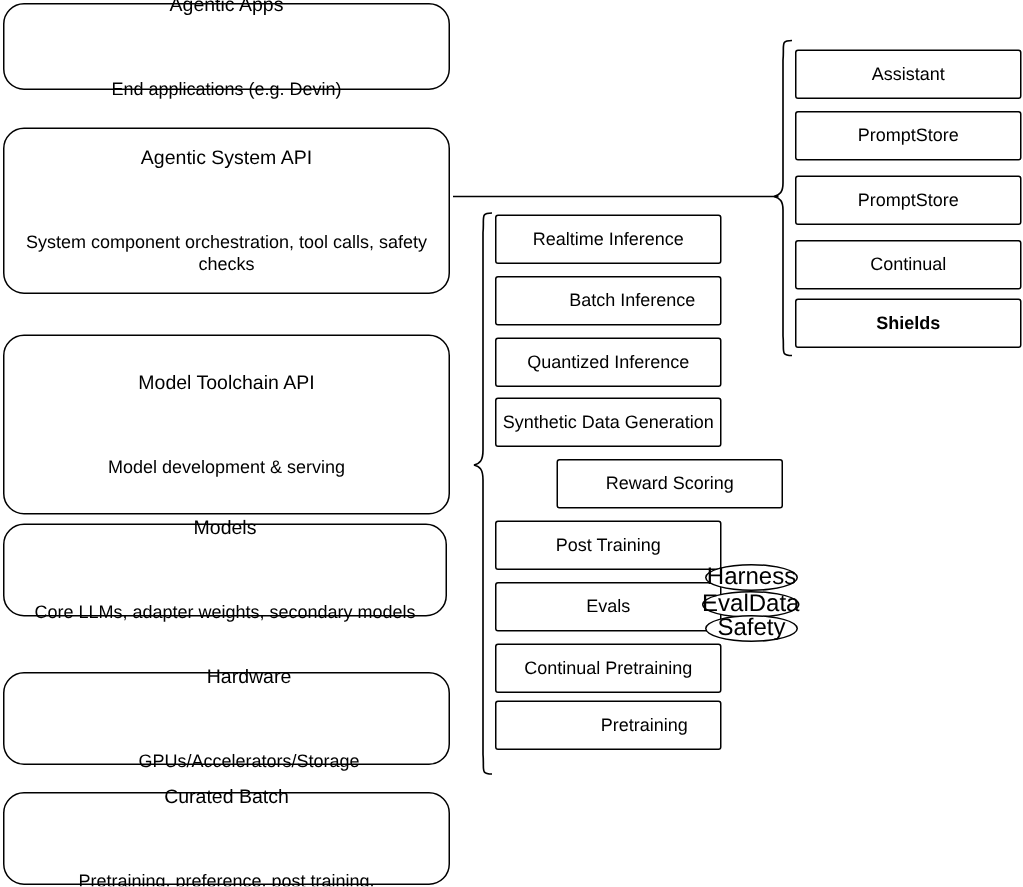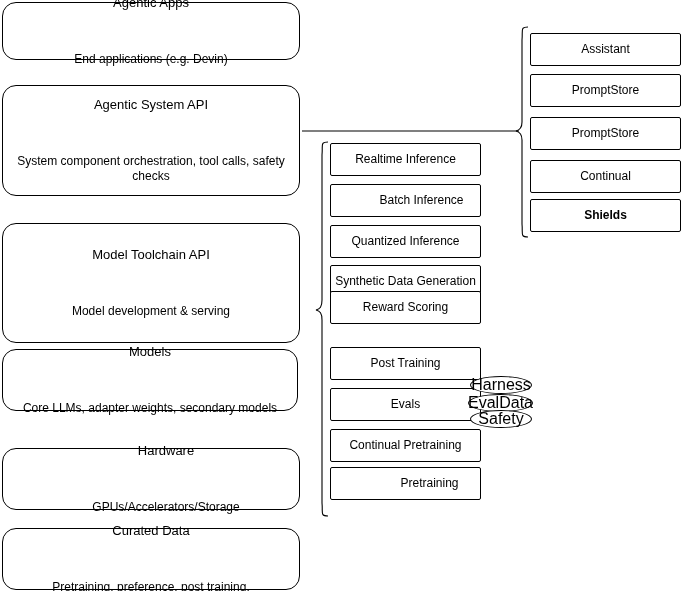--- a/index.html
+++ b/index.html
@@ -134,37 +134,37 @@
     <div class="title">Models</div>
     <div class="subtitle">Core LLMs, adapter weights, secondary models</div>
   </div>
 
   <div class="node layer" style="left:2px; top:448px; width:298px; height:62px;padding-left:30px;">
     <div class="title">Hardware</div>
     <div class="subtitle">GPUs/Accelerators/Storage</div>
   </div>
 
   <div class="node layer" style="left:2px; top:528px; width:298px; height:62px;">
-    <div class="title">Curated Data</div>
+    <div class="title">Curated Batch</div>
     <div class="subtitle">Pretraining, preference, post training.</div>
   </div>
 
   <div class="node capsule mid" style="top:143px;">
     <span>Realtime Inference</span>
   </div>
   <div class="node capsule mid" style="top:184px;padding-left:32px;">
     <span>Batch Inference</span>
   </div>
   <div class="node capsule mid" style="top:225px;">
     <span>Quantized Inference</span>
   </div>
   <div class="node capsule mid" style="top:265px;">
     <span>Synthetic Data Generation</span>
   </div>
-  <div class="node capsule mid" style="top:291px;">
+  <div class="node capsule mid" style="top:306px;margin-left:41px;">
     <span>Reward Scoring</span>
   </div>
   <div class="node capsule mid" style="top:347px;">
     <span>Post Training</span>
   </div>
   <div class="node capsule mid" style="top:388px;">
     <span>Evals</span>
   </div>
   <div class="node capsule mid" style="top:429px;">
     <span>Continual Pretraining</span>

